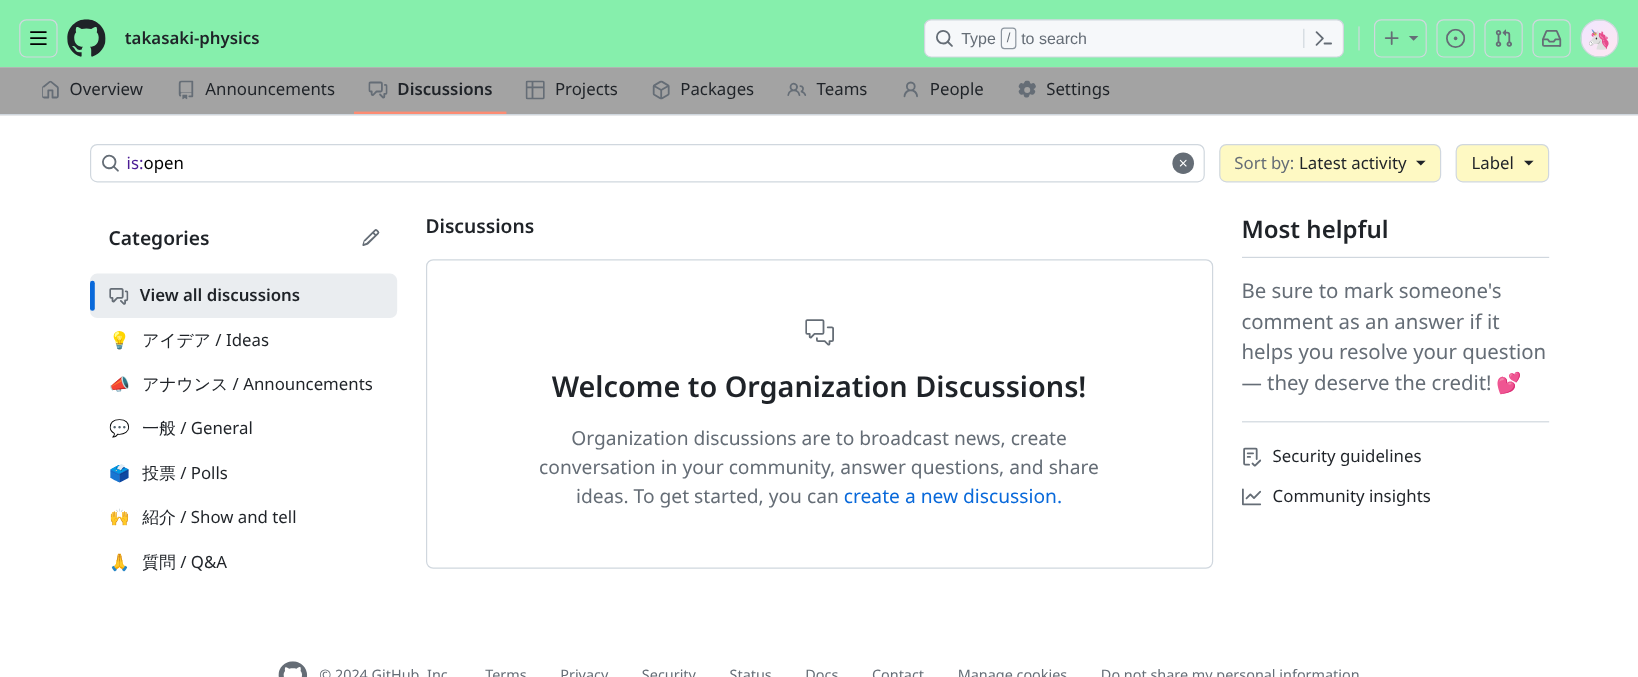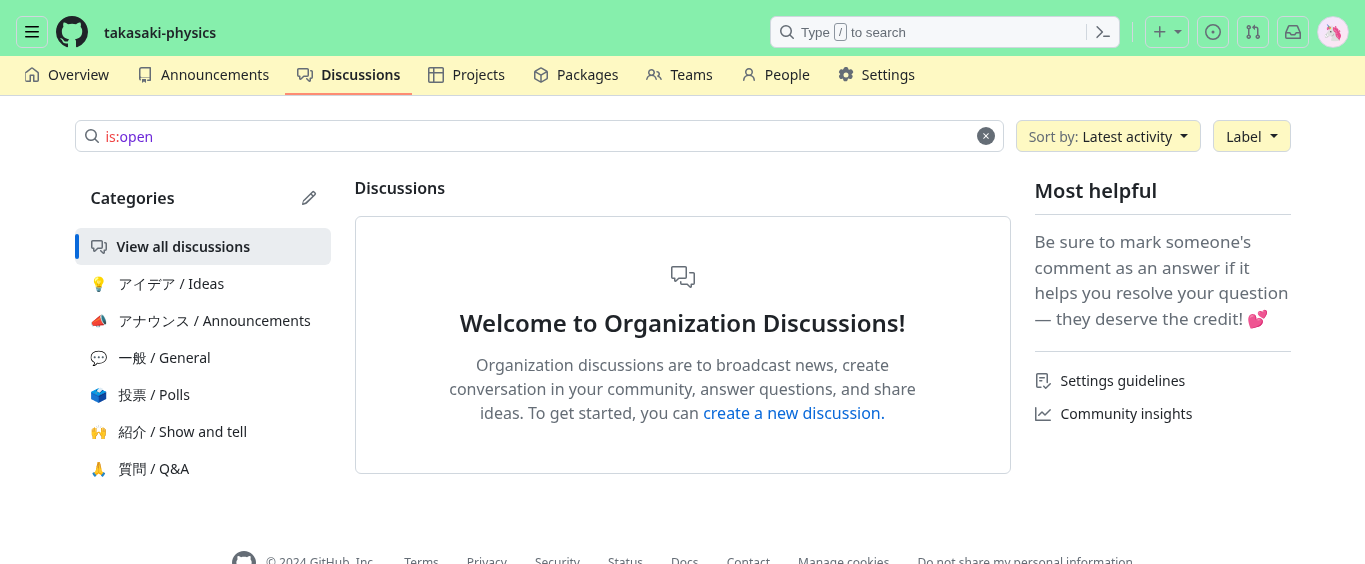--- a/index.html
+++ b/index.html
@@ -117,22 +117,22 @@
       display: flex;
       align-items: center;
       justify-content: center;
       font-size: 16px;
       cursor: pointer;
     }
     
     
     .nav-tabs {
       display: flex;
-      padding: 0 12px;
-      background-color: #fef9c3;
+      padding: 0 22px;
+      background-color: #a3a3a3;
       border-bottom: 1px solid #d0d7de;
       gap: 4px;
     }
     .nav-tab {
       display: flex;
       align-items: center;
       gap: 8px;
       padding: 8px 12px;
       color: #1f2328;
       border-bottom: 2px solid transparent;
@@ -164,24 +164,24 @@
       height: 32px;
       border: 1px solid #d0d7de;
       border-radius: 6px;
       display: flex;
       align-items: center;
       padding: 0 8px;
       gap: 6px;
       overflow: hidden;
     }
     .filter-search-prefix {
-      color: #ef4444;
+      color: #4c1d95;
     }
     .filter-search-value {
-      color: #6d28d9;
+      color: #000000;
       text-align: center;
     }
     .filter-clear {
       width: 18px;
       height: 18px;
       border-radius: 50%;
       background: #656d76;
       color: white;
       display: flex;
       align-items: center;
@@ -576,21 +576,21 @@
     </main>
 
     <aside class="sidebar-right">
       <h2 class="most-helpful-title">Most helpful</h2>
       <p class="helpful-text">Be sure to mark someone's comment as an answer if it helps you resolve your question — they deserve the credit! 💕</p>
       <div class="side-links">
         <a class="side-link">
           <svg width="16" height="16" viewBox="0 0 16 16" style="color:#656d76">
               <path d="M2.5 1.75v11.5c0 .138.112.25.25.25h3.17a.75.75 0 0 1 0 1.5H2.75A1.75 1.75 0 0 1 1 13.25V1.75C1 .784 1.784 0 2.75 0h8.5C12.216 0 13 .784 13 1.75v7.736a.75.75 0 0 1-1.5 0V1.75a.25.25 0 0 0-.25-.25h-8.5a.25.25 0 0 0-.25.25Zm13.274 9.537v-.001l-4.557 4.45a.75.75 0 0 1-1.055-.008l-1.943-1.95a.75.75 0 0 1 1.062-1.058l1.419 1.425 4.026-3.932a.75.75 0 1 1 1.048 1.074ZM4.75 4h4.5a.75.75 0 0 1 0 1.5h-4.5a.75.75 0 0 1 0-1.5ZM4 7.75A.75.75 0 0 1 4.75 7h2a.75.75 0 0 1 0 1.5h-2A.75.75 0 0 1 4 7.75Z"></path>
             </svg>
-          <span>Settings guidelines</span>
+          <span>Security guidelines</span>
         </a>
         <a class="side-link">
           <svg width="16" height="16" viewBox="0 0 16 16" style="color:#656d76">
               <path d="M1.5 1.75V13.5h13.75a.75.75 0 0 1 0 1.5H.75a.75.75 0 0 1-.75-.75V1.75a.75.75 0 0 1 1.5 0Zm14.28 2.53-5.25 5.25a.75.75 0 0 1-1.06 0L7 7.06 4.28 9.78a.751.751 0 0 1-1.042-.018.751.751 0 0 1-.018-1.042l3.25-3.25a.75.75 0 0 1 1.06 0L10 7.94l4.72-4.72a.751.751 0 0 1 1.042.18.751.751 0 0 1 .018 1.042Z"></path>
             </svg>
           <span>Community insights</span>
         </a>
       </div>
     </aside>
   </div>

